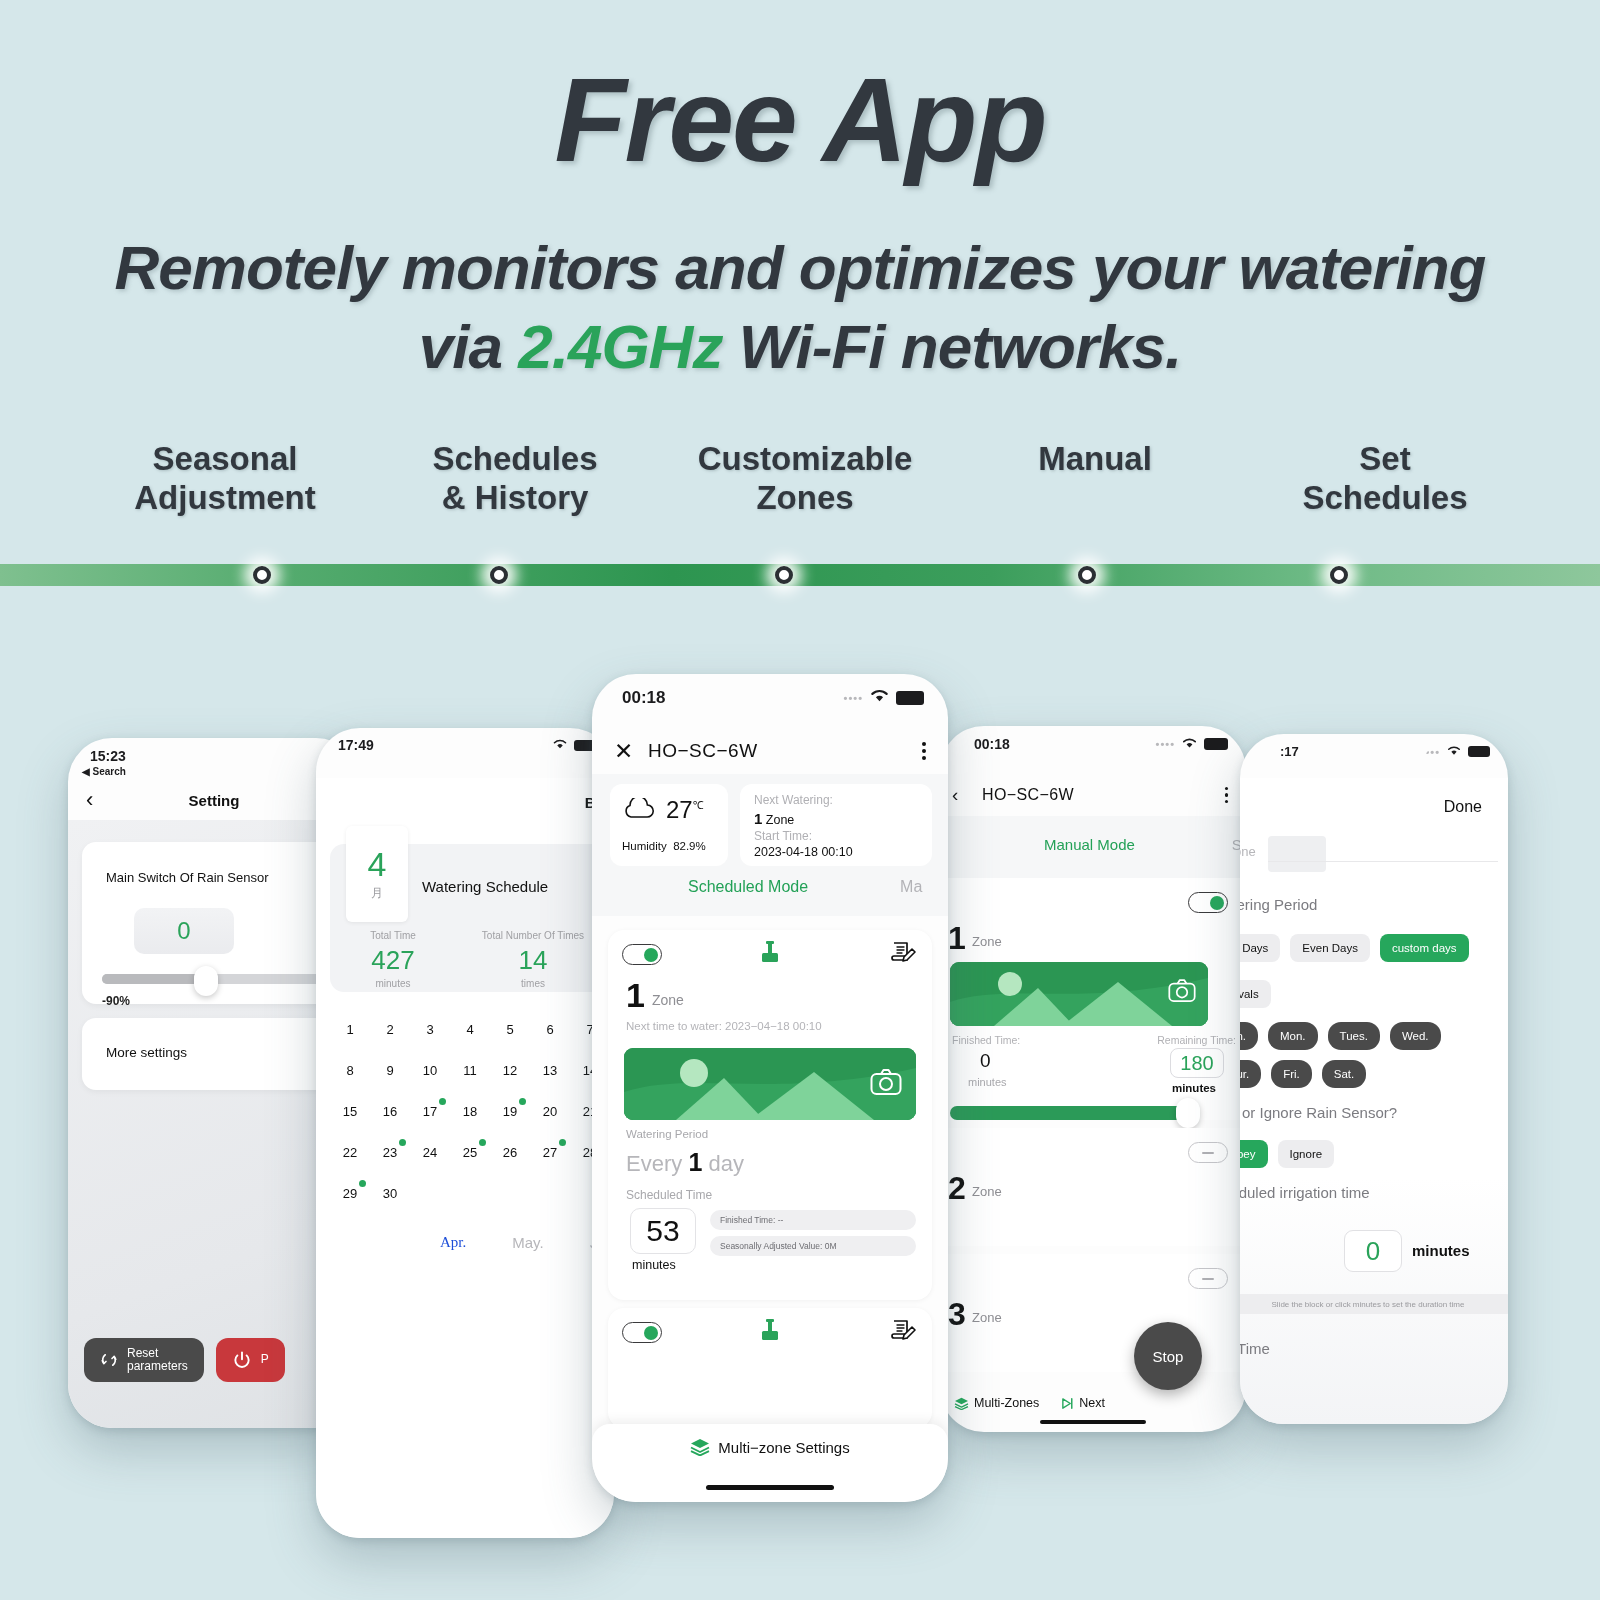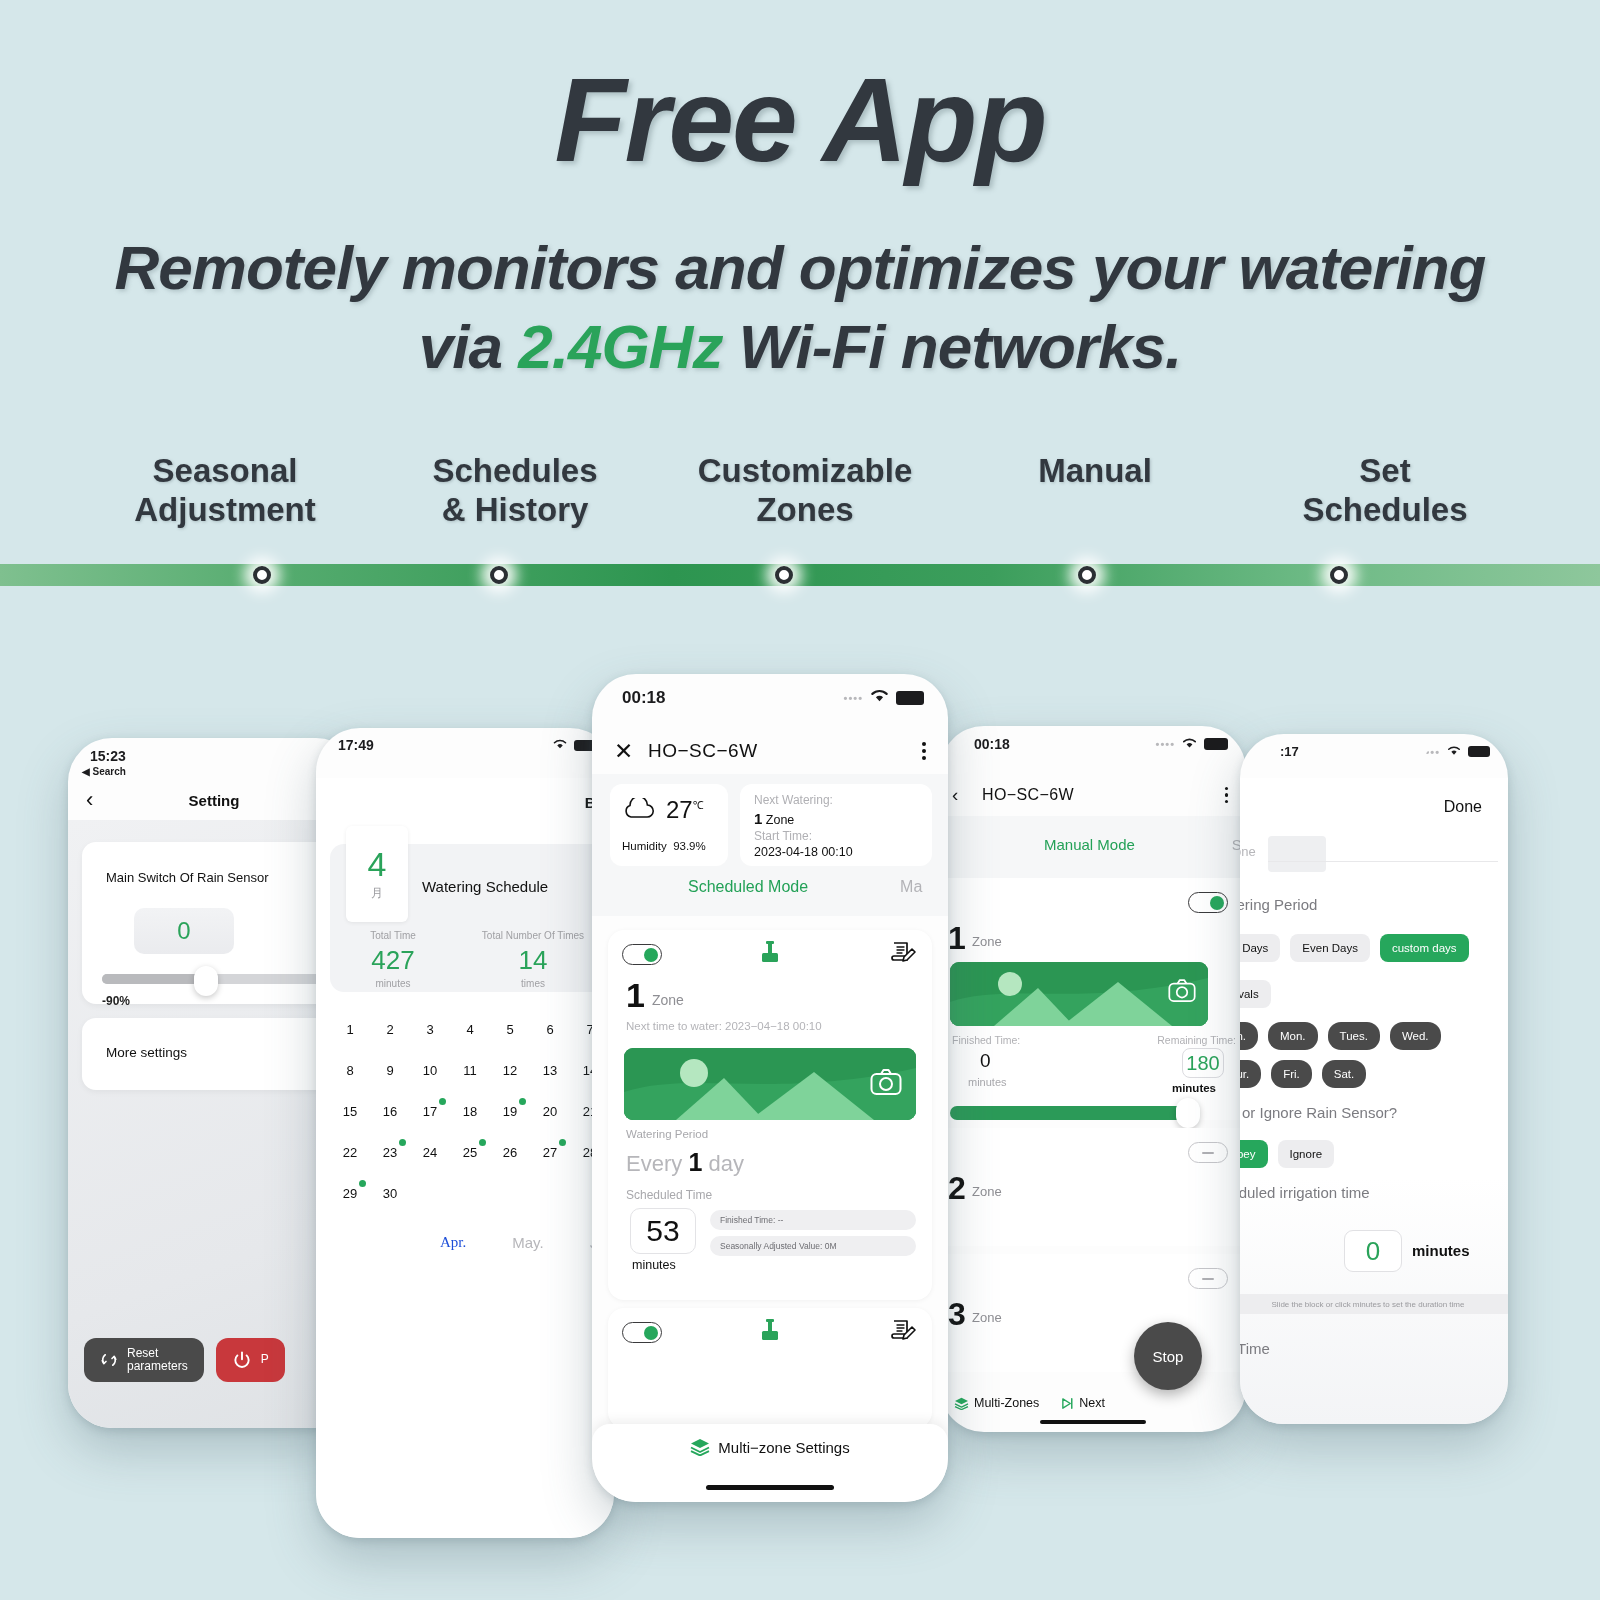--- a/index.html
+++ b/index.html
@@ -24,21 +24,21 @@
     position: absolute; left: 90px; top: 228px; width: 1420px;
     text-align: center;
     font-size: 62px; font-weight: bold; font-style: italic;
     color: #32383f; line-height: 1.28; letter-spacing: -1px;
     text-shadow: 2px 2px 4px rgba(120,140,145,.4);
   }
   .hero-sub .accent { color: #2aa35a; }
 
   .features {
     position: absolute; left: 80px; top: 440px; width: 1450px;
-    display: flex; justify-content: flex-end; margin-top: 12px;
+    display: flex; justify-content: flex-end;
   }
   .feature {
     flex: 1; text-align: center;
     font-size: 33px; font-weight: bold; color: #32383f; line-height: 1.18;
     text-shadow: 1px 1px 3px rgba(120,140,145,.45);
   }
   .feature span { display: block; }
 
   .divider-bar {
     position: absolute; left: 0; top: 564px; width: 1600px; height: 22px;
@@ -220,21 +220,21 @@
   .p4-tgl.on::after { content:""; position:absolute; right:3px; top:3px; width:14px;height:14px;border-radius:50%;background:#26a75c; }
   .p4-tgl.off::after { content:""; position:absolute; left:50%; top:50%; transform:translate(-50%,-50%); width:12px; height:2px; background:#b0b0b4; border-radius:1px; }
   .p4-znum { position: absolute; left: 8px; top: 44px; font-size: 32px; font-weight: bold; color:#111; line-height:1; }
   .p4-zlab { position: absolute; left: 32px; top: 56px; font-size: 13px; color:#8e8e93; }
   .p4-hero { position: absolute; left: 10px; top: 84px; width: 258px; height: 64px; border-radius: 9px;
              overflow:hidden; background:#2b9653; }
   .p4-fin { position: absolute; left: 12px; top: 156px; font-size: 10.5px; color: #b1b1b5; }
   .p4-fin-v { position: absolute; left: 40px; top: 172px; font-size: 19px; color: #111; }
   .p4-fin-u { position: absolute; left: 28px; top: 198px; font-size: 11px; color: #a9a9ad; }
   .p4-rem { position: absolute; right: 10px; top: 156px; font-size: 10.5px; color: #b1b1b5; }
-  .p4-rem-box { position: absolute; right: 22px; top: 170px; width: 42px; height: 30px; border-radius: 8px;
+  .p4-rem-box { position: absolute; right: 22px; top: 170px; width: 54px; height: 30px; border-radius: 8px;
                 border: 1px solid #dcdce0; background:#fff; display:flex;align-items:center;justify-content:center;
                 font-size: 20px; color:#2aa35a; }
   .p4-rem-u { position: absolute; right: 30px; top: 204px; font-size: 11.5px; color: #111; font-weight: bold; }
   .p4-prog { position: absolute; left: 10px; top: 228px; width: 234px; height: 14px; border-radius: 7px; background: #2b9a58; }
   .p4-prog-knob { position: absolute; left: 236px; top: 220px; width: 24px; height: 30px; border-radius: 12px; background:#fff;
                   box-shadow: 0 2px 6px rgba(0,0,0,.22); }
   .p4-bottom { position: absolute; left: 0; bottom: 22px; width: 100%; display: flex; align-items: center; gap: 22px; padding-left: 14px; }
   .p4-bi { display: flex; align-items: center; gap: 5px; font-size: 12.5px; color: #111; }
   .p4-stop { position: absolute; right: 28px; bottom: 14px; width: 68px; height: 68px; border-radius: 50%;
              background: #4a4a4a; color:#fff; display:flex;align-items:center;justify-content:center;
@@ -467,21 +467,21 @@
           <i></i>
         </span>
     </div>
 
     <div class="p3-head">
       <div class="p3-weather">
         <svg style="position:absolute;left:12px;top:14px" width="34" height="22" viewBox="0 0 34 22">
           <path d="M9 19 h16 a6 6 0 0 0 0.4 -12 A8 8 0 0 0 8 7.5 A6 6 0 0 0 9 19 z" fill="none" stroke="#111" stroke-width="1.6"></path>
         </svg>
         <div class="p3-temp"><span>27</span><sup>℃</sup></div>
-        <div class="p3-hum"><span>Humidity</span>&nbsp;&nbsp;<span>93.9%</span></div>
+        <div class="p3-hum"><span>Humidity</span>&nbsp;&nbsp;<span>82.9%</span></div>
       </div>
       <div class="p3-next">
         <div class="k">Next Watering:</div>
         <div class="v"><b>1</b> <span>Zone</span></div>
         <div class="k">Start Time:</div>
         <div class="v">2023-04-18 00:10</div>
       </div>
       <div class="p3-tabs">
         <span class="p3-tab on">Scheduled Mode</span>
         <span class="p3-tab">Ma</span>

